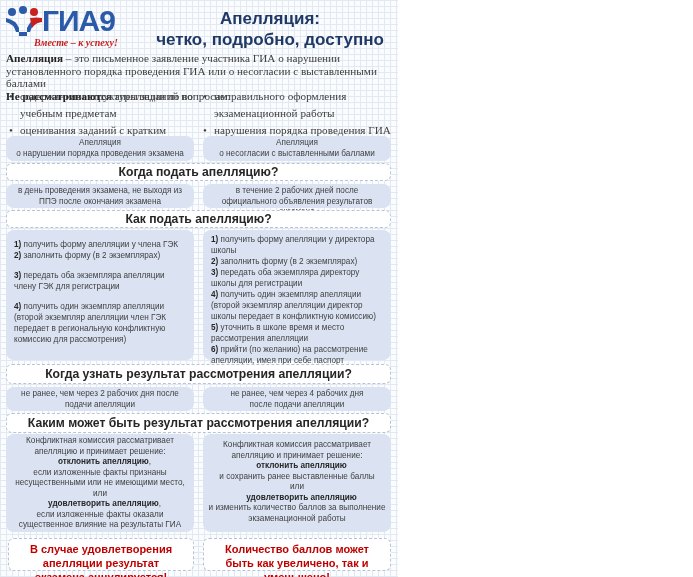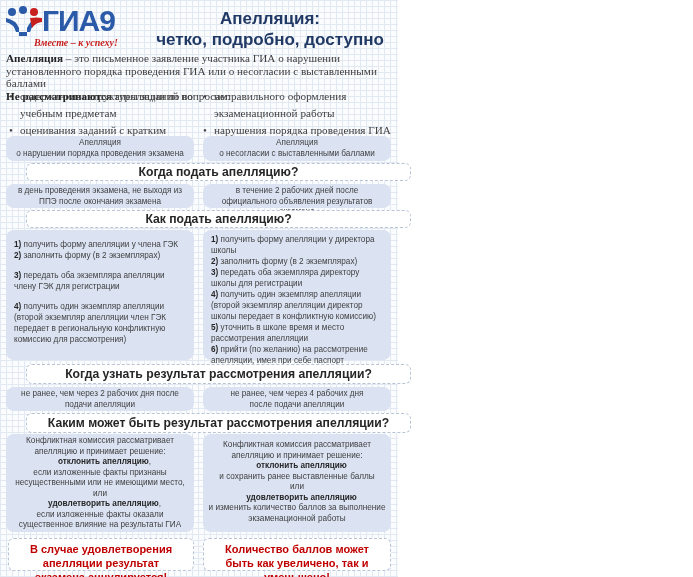--- a/index.html
+++ b/index.html
@@ -15,21 +15,21 @@
   .logo { left:6px; top:4px; width:130px; height:44px; }
   .logo-text { position:absolute; left:36px; top:0px; font-size:30px; font-weight:bold; color:#2a5aa8; letter-spacing:-1px; font-family:"Liberation Sans", sans-serif; }
   .logo-slogan { position:absolute; left:28px; top:33px; font-size:10px; font-weight:bold; font-style:italic; color:#c8201e; font-family:"Liberation Serif", serif; white-space:nowrap; }
   .title { left:150px; top:8px; width:240px; text-align:center; color:#1f3864; font-size:17px; font-weight:bold; line-height:21px; }
   .intro { left:6px; top:52px; width:388px; font-family:"Liberation Serif", serif; font-size:11.2px; color:#404040; line-height:12.5px; }
   .intro b { color:#222; }
   .bul { font-family:"Liberation Serif", serif; font-size:11.2px; color:#404040; line-height:17px; }
   .bul .li { position:relative; padding-left:14px; }
   .bul .li::before { content:"•"; position:absolute; left:3px; top:0; }
   .box { position:absolute; background:#dbe3f3; border-radius:8px; text-align:center; color:#404040; font-size:8.2px; line-height:10.5px; box-sizing:border-box; }
-  .hdr { position:absolute; background:#ffffff; border:1px dashed #b8c4d6; border-radius:6px; text-align:center; font-weight:bold; color:#262626; font-size:12.2px; box-sizing:border-box;margin-left:20px; }
+  .hdr { position:absolute; background:#ffffff; border:1px dashed #b8c4d6; border-radius:6px; text-align:center; font-weight:bold; color:#262626; font-size:12.2px; box-sizing:border-box; }
   .steps { text-align:left; padding:8px 8px; font-size:8.2px; line-height:11px; }
   .steps b { color:#262626; }
   .res b { color:#262626;padding-left:9px; }
   .warn { position:absolute; background:#ffffff; border:1px dashed #b8c4d6; border-radius:6px; text-align:center; color:#c00000; font-weight:bold; font-size:11px; line-height:14px; box-sizing:border-box; }
 </style>
 </head>
 <body>
 
 <div class="poster">
 

